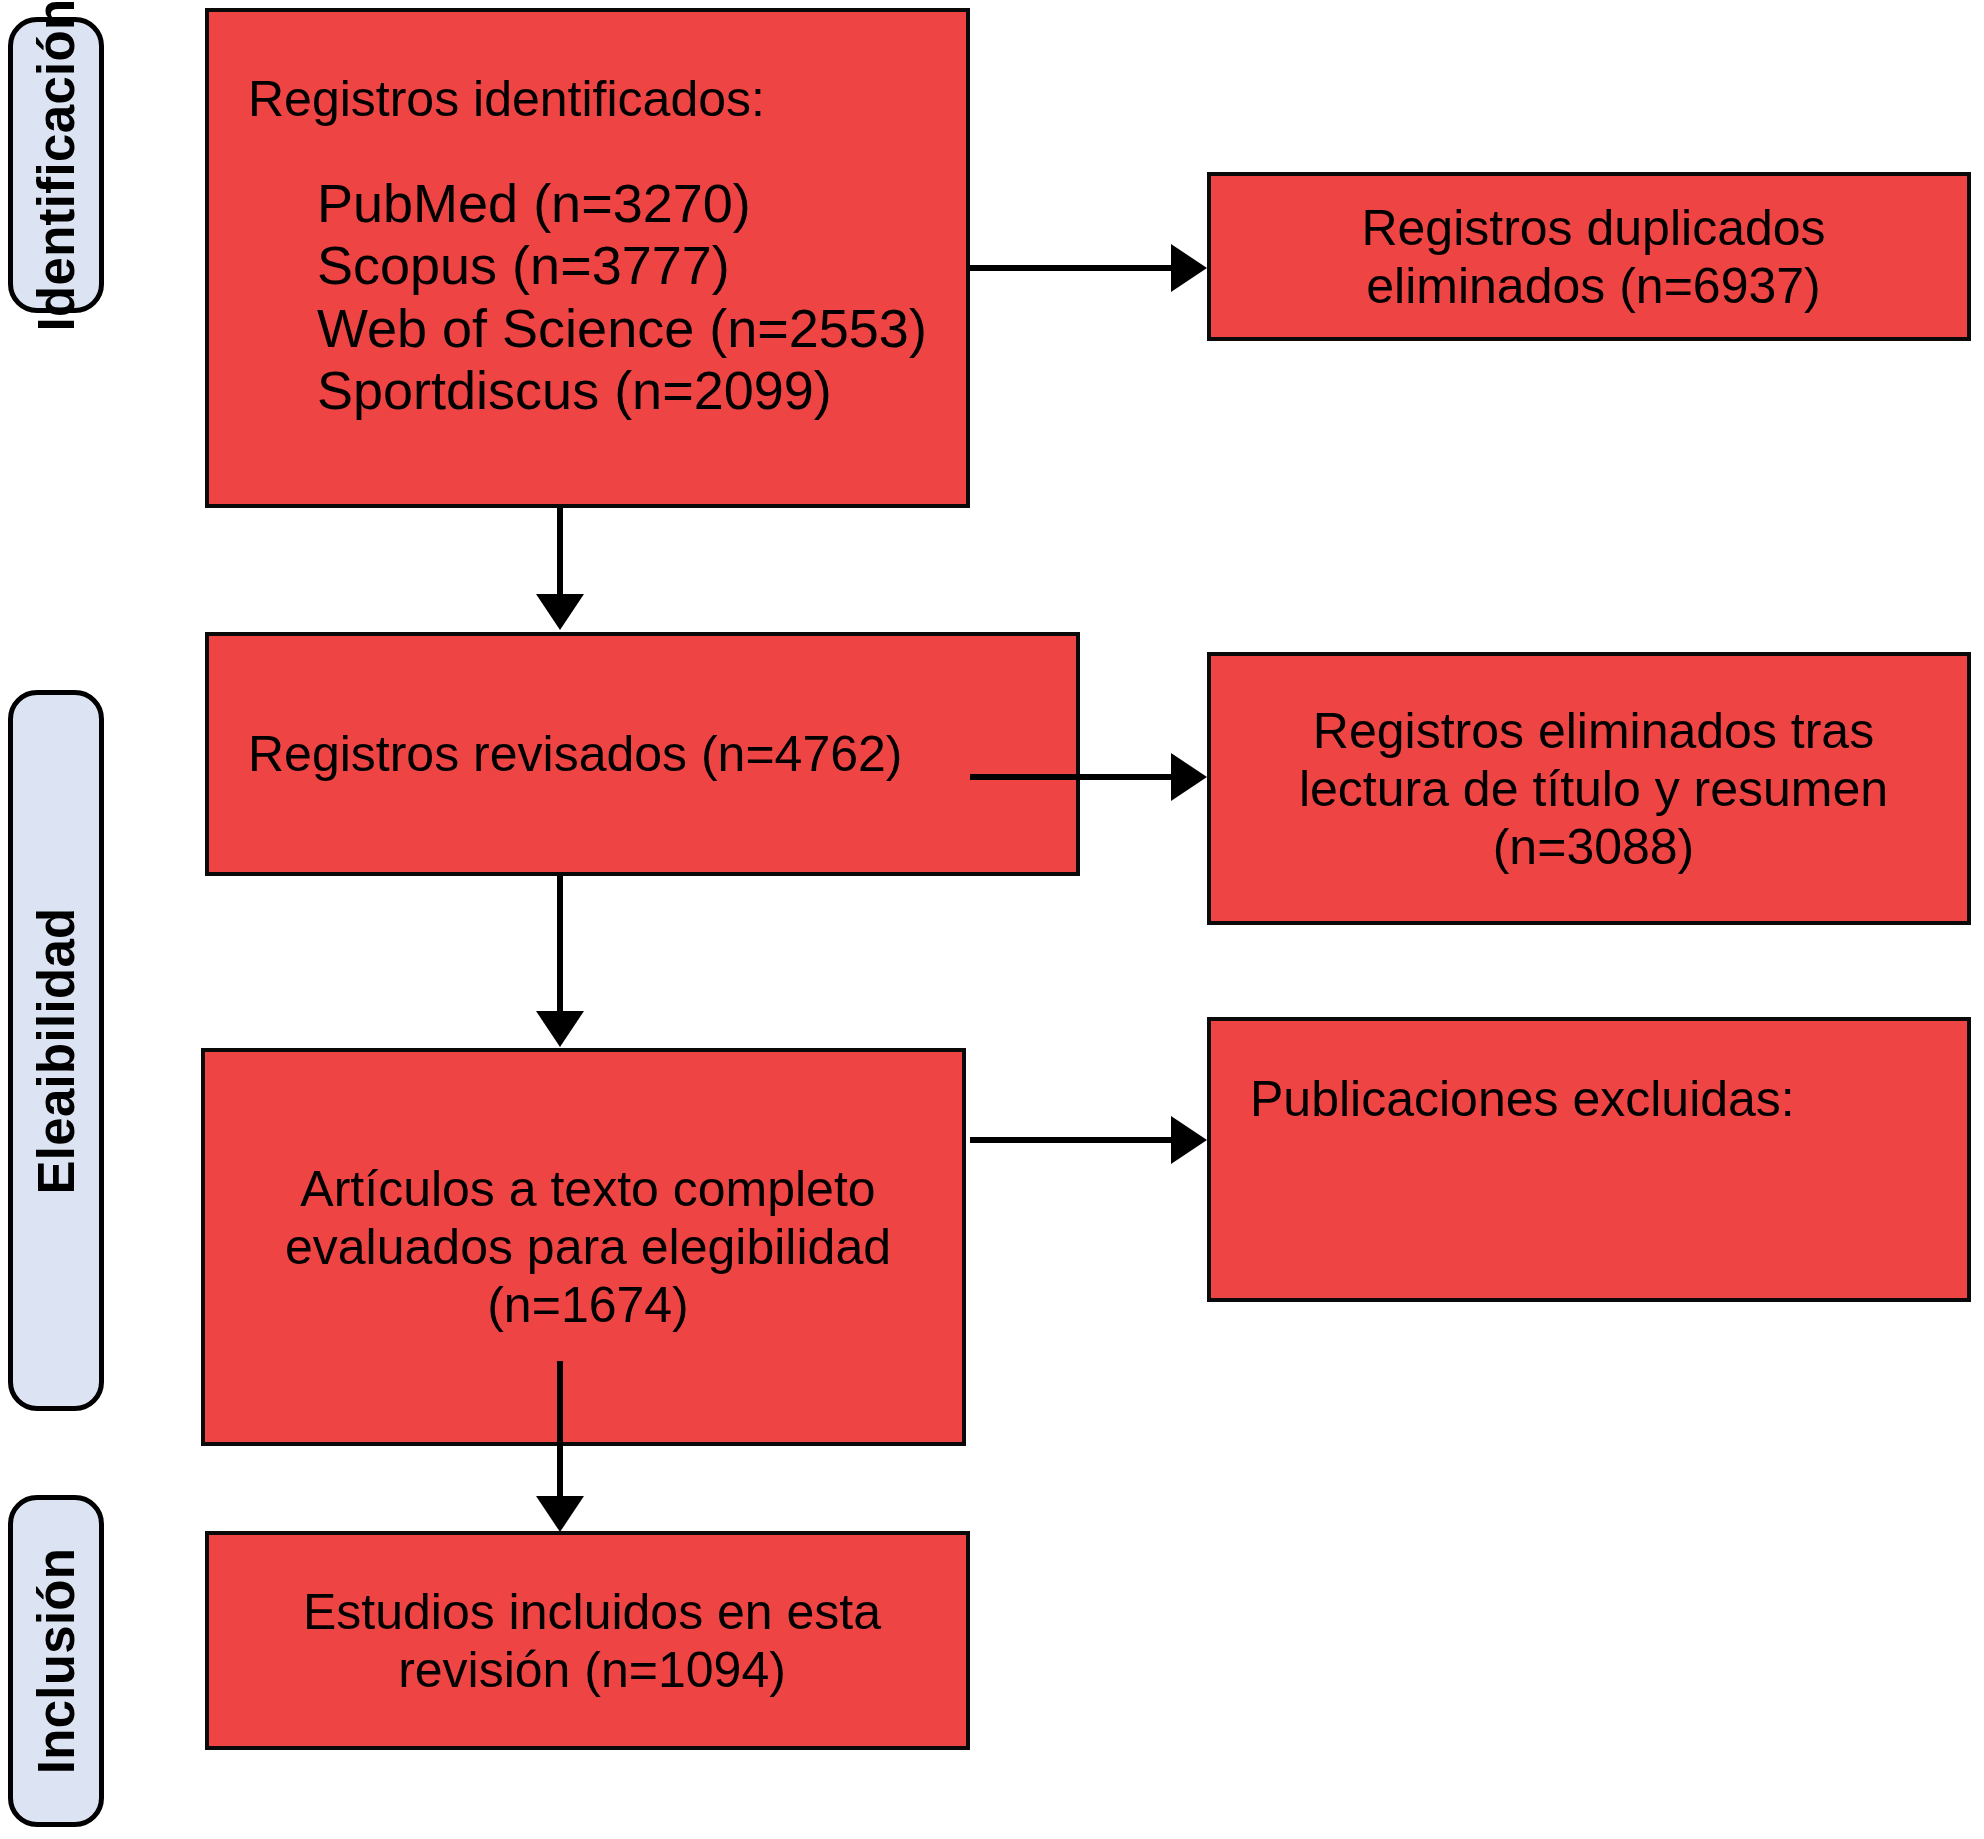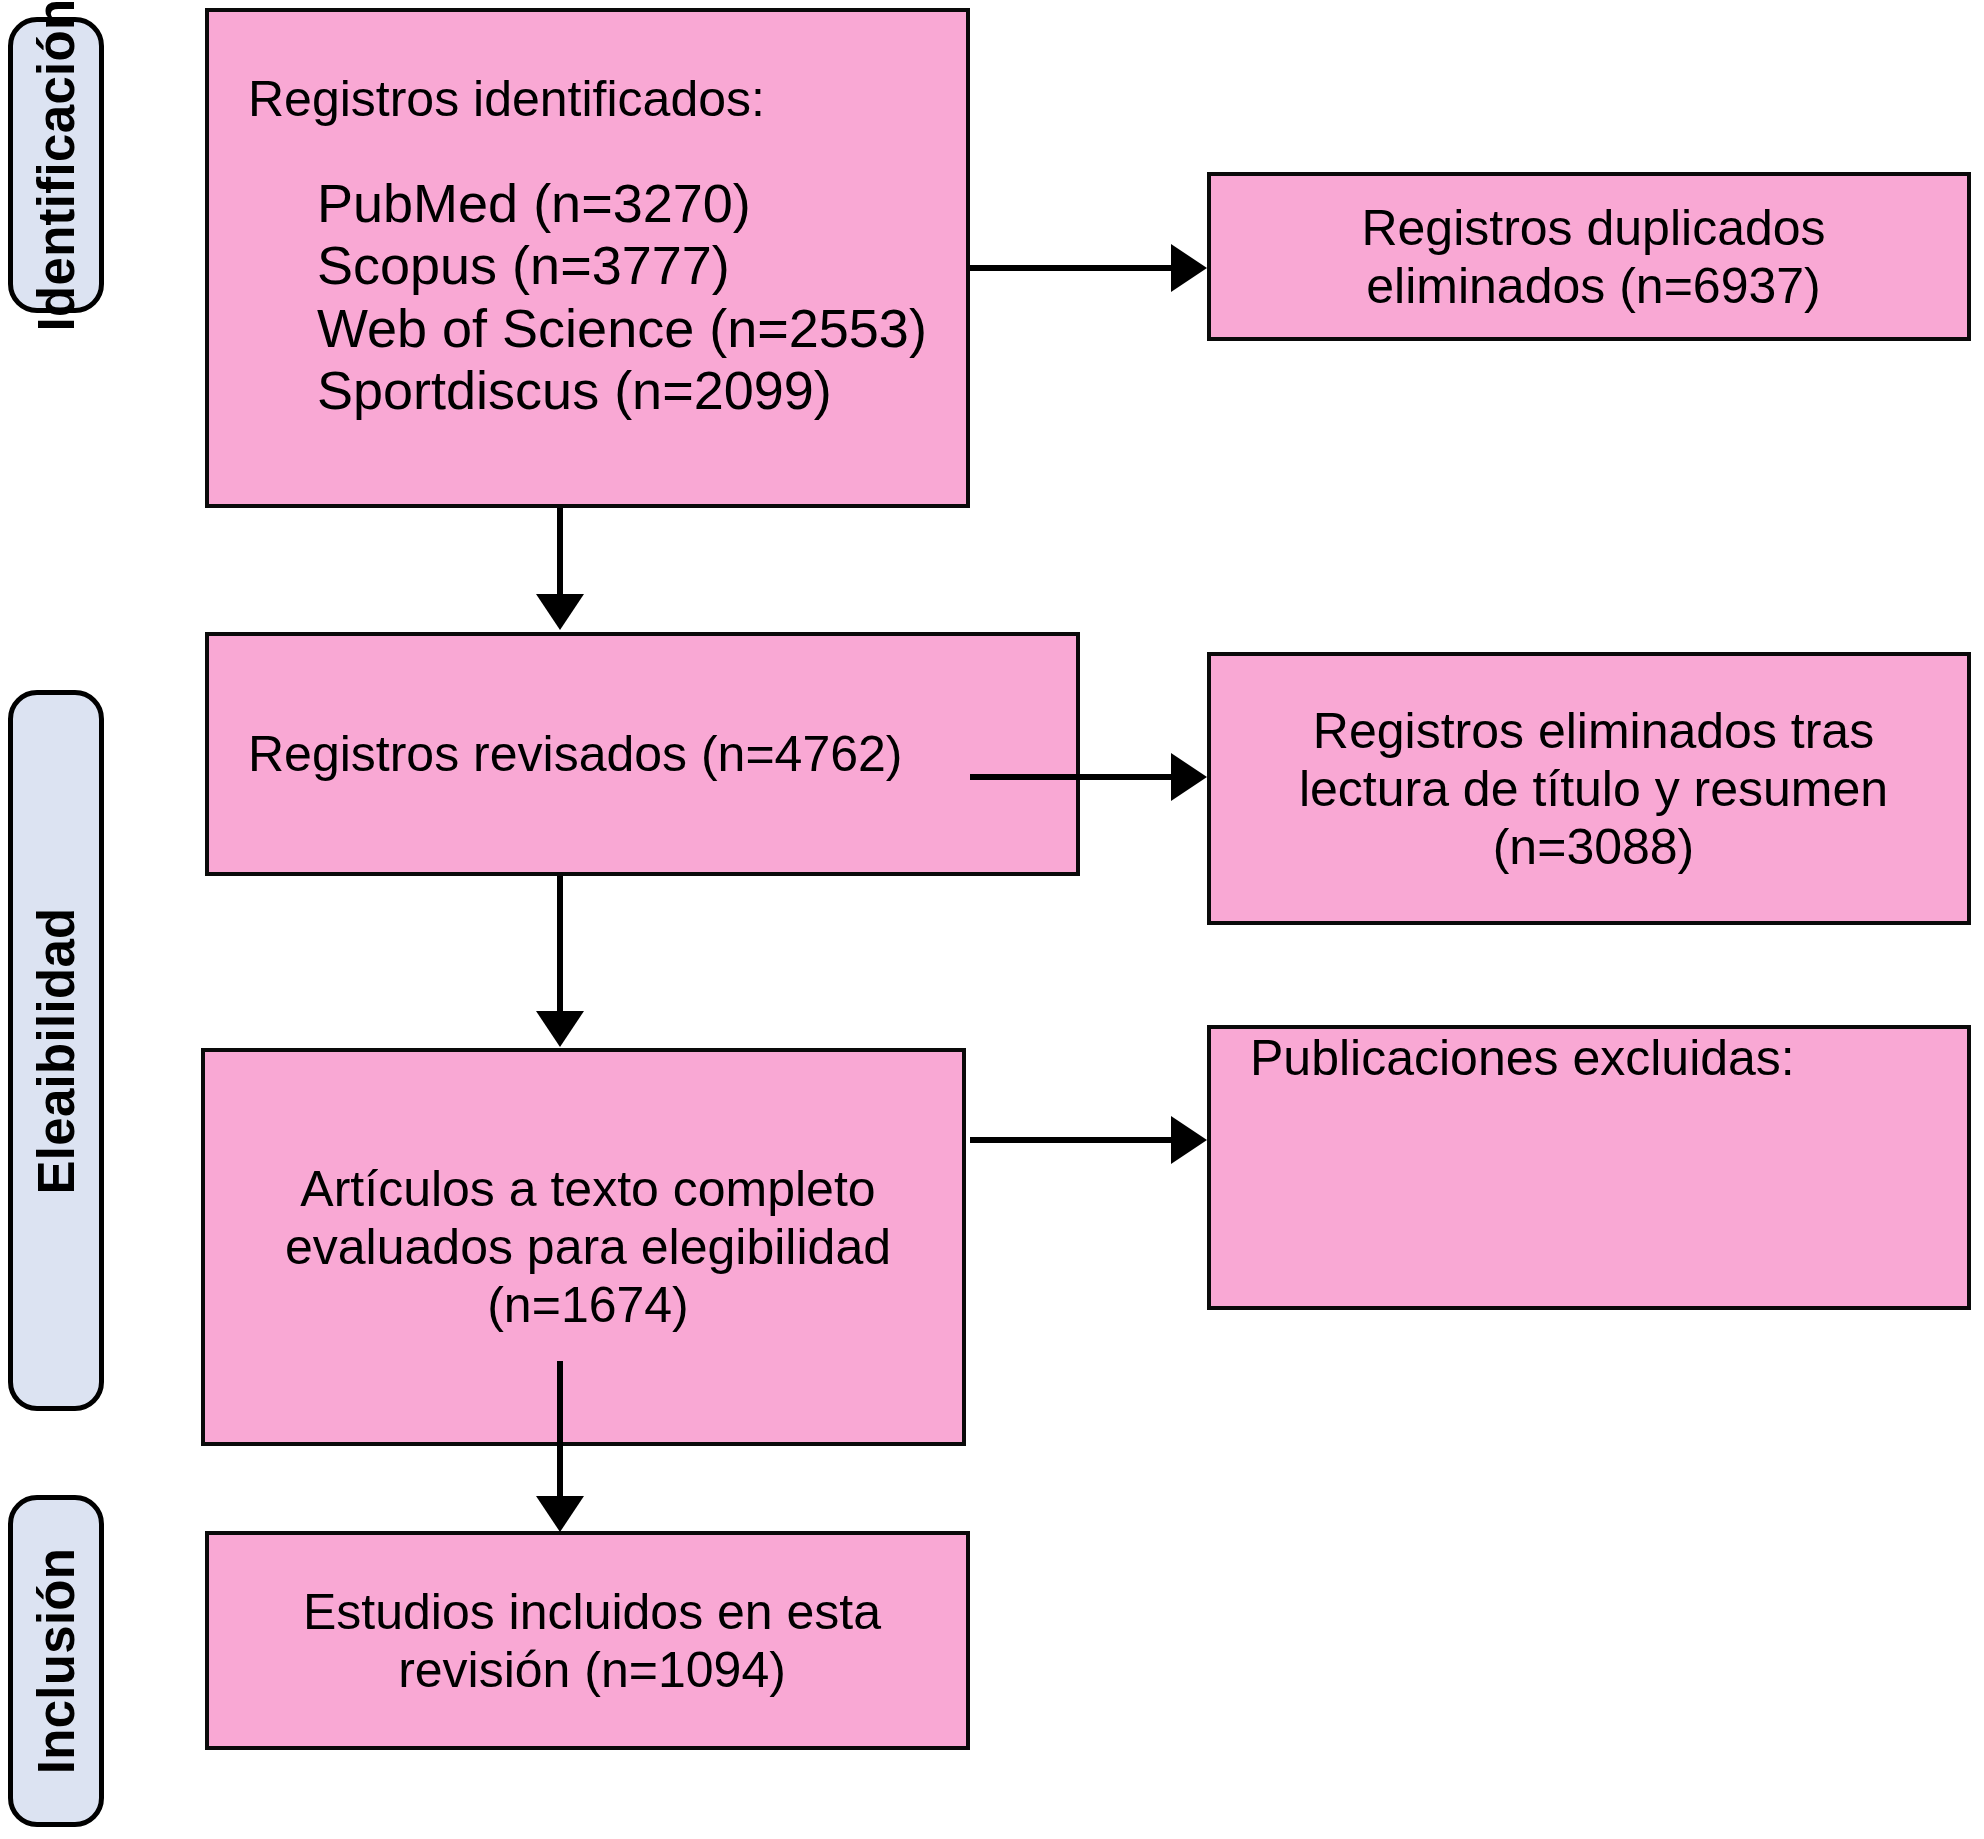--- a/index.html
+++ b/index.html
@@ -37,21 +37,21 @@
     font-weight: bold;
     font-size: 51px;
     letter-spacing: 0.3px;
     line-height: 1;
     color: #000000;
   }
 
   
   .node-box {
     position: absolute;
-    background: #f9a8d4;
+    background: #ef4444;
     border: 4.4px solid #0a0a0a;
     box-sizing: border-box;
     display: flex;
     flex-direction: column;
     justify-content: center;
   }
   .node-text {
     font-size: 50px;
     line-height: 1.16;
     color: #000000;
@@ -150,21 +150,21 @@
 lectura de título y resumen
 (n=3088)</div>
   </div>
 
   <div class="node-box" style="left:201px; top:1048px; width:765px; height:398px;">
     <div class="node-text center">Artículos a texto completo
 evaluados para elegibilidad
 (n=1674)</div>
   </div>
 
-  <div class="node-box pad-l" style="left:1207px; top:1017px; width:764px; height:285px; justify-content:space-between; margin-top:8px;">
+  <div class="node-box pad-l" style="left:1207px; top:1017px; width:764px; height:285px; justify-content:space-between; padding-top:49px;">
     <div class="node-text left">Publicaciones excluidas:</div>
     <div class="gap-block"></div>
   </div>
 
   <div class="node-box" style="left:205px; top:1531px; width:765px; height:219px;">
     <div class="node-text center">Estudios incluidos en esta
 revisión (n=1094)</div>
     <div class="ghost-line" style="left:44px; top:141px; width:626px;">&nbsp;</div>
   </div>
 

